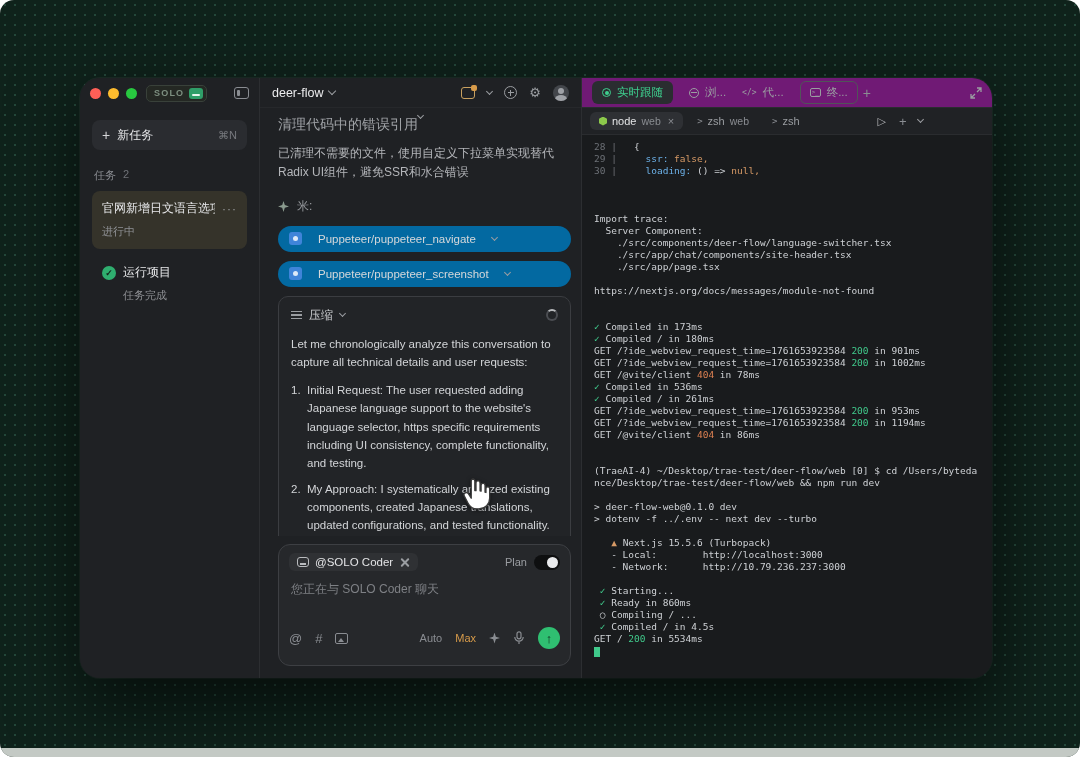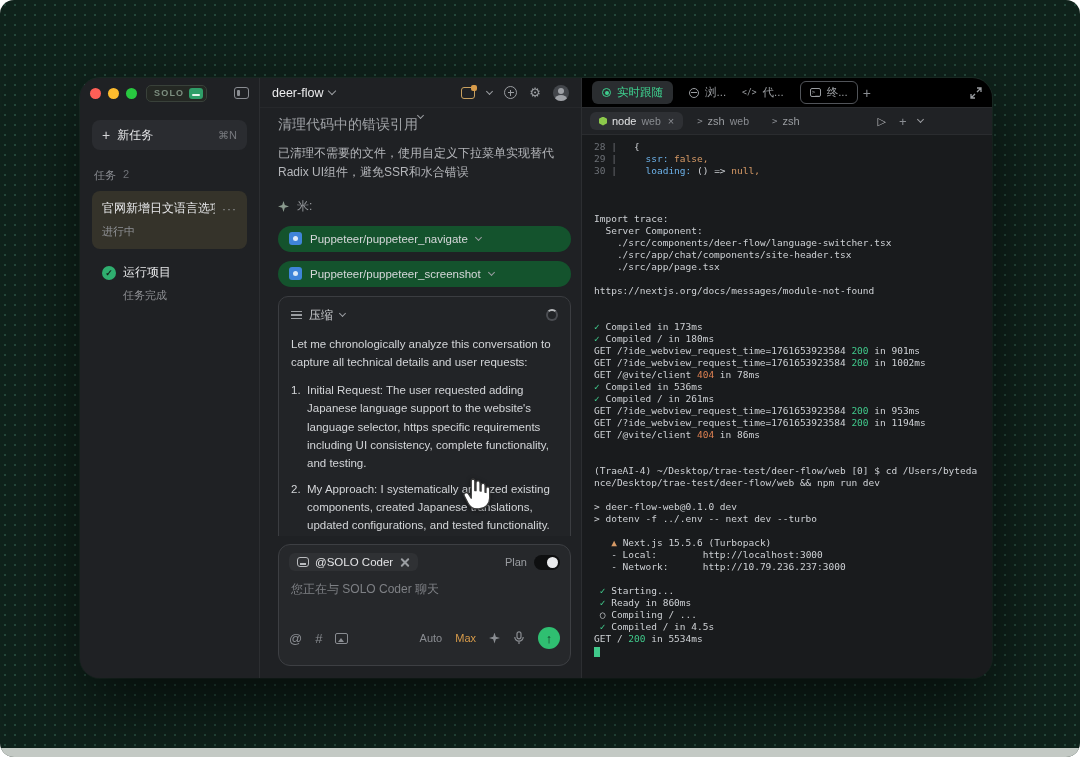--- a/index.html
+++ b/index.html
@@ -57,21 +57,21 @@
   .gear{font-size:13px;color:#9a9da1;line-height:1}
   .avatar{width:16px;height:16px;border-radius:50%;background:#43464b;position:relative;overflow:hidden}
   .avatar::before{content:"";position:absolute;left:5px;top:3px;width:6px;height:6px;border-radius:50%;background:#9fa2a7}
   .avatar::after{content:"";position:absolute;left:2px;top:10px;width:12px;height:8px;border-radius:50%;background:#9fa2a7}
 
   .chat-scroll{flex:1;padding:6px 10px 0 18px;overflow:hidden}
   .step-row{display:flex;align-items:flex-start;font-size:14px;color:#9fa2a6;margin:2px 0 10px;cursor:pointer}
   .summary{font-size:12px;color:#b4b6ba;line-height:1.62;margin-bottom:15px}
   .sender{display:flex;align-items:center;gap:8px;color:#9a9da1;font-size:12px;margin-bottom:11px}
   .star4{width:11px;height:11px;background:#8a9a8e;clip-path:polygon(50% 0,62% 38%,100% 50%,62% 62%,50% 100%,38% 62%,0 50%,38% 38%)}
-  .tool-call{height:26px;background:#14532d;border-radius:15px;display:flex;align-items:center;gap:8px;padding:0 11px;margin-bottom:9px;cursor:pointer}
+  .tool-call{height:26px;background:#0369a1;border-radius:15px;display:flex;align-items:center;gap:16px;padding:0 11px;margin-bottom:9px;cursor:pointer}
   .tool-ico{width:13px;height:13px;min-width:13px;border-radius:3px;background:#3f84d9;position:relative}
   .tool-ico::after{content:"";position:absolute;left:4px;top:4px;width:5px;height:5px;border-radius:50%;background:#dce9f8}
   .tool-label{font-size:11.5px;color:#d6d8da}
   .card{border:1px solid #3b3d41;background:#222427;border-radius:10px;padding:10px 12px 8px;margin-top:2px}
   .card-head{display:flex;align-items:center;gap:7px;color:#c9cbce;font-size:12px;margin-bottom:11px}
   .lines-icon{width:11px;height:8px;background:repeating-linear-gradient(to bottom,#9a9da1 0 1.4px,transparent 1.4px 3.3px)}
   .spin{margin-left:auto;width:12px;height:12px;border:2px solid #4b4d52;border-top-color:#b9bbbe;border-radius:50%;animation:spin 1.1s linear infinite}
   @keyframes spin{to{transform:rotate(360deg)}}
   .card-intro{font-size:11.5px;color:#d3d5d8;line-height:1.58;margin-bottom:10px}
   .card-item{display:flex;font-size:11.5px;color:#d3d5d8;line-height:1.58;margin-bottom:8px}
@@ -94,21 +94,21 @@
   .cicon{color:#8a8d92;font-size:13px;line-height:1;cursor:pointer}
   .img-ico{width:13px;height:11px;border:1.3px solid #8a8d92;border-radius:2px;position:relative;cursor:pointer}
   .img-ico::after{content:"";position:absolute;left:1.5px;bottom:1px;width:0;height:0;border-left:3.5px solid transparent;border-right:3.5px solid transparent;border-bottom:4px solid #8a8d92}
   .auto{margin-left:auto;font-size:11px;color:#8a8d92;cursor:pointer}
   .max{font-size:11px;color:#d79b4a;cursor:pointer}
   .star-dim{width:11px;height:11px;background:#8a8d92;clip-path:polygon(50% 0,62% 38%,100% 50%,62% 62%,50% 100%,38% 62%,0 50%,38% 38%);cursor:pointer}
   .send{width:22px;height:22px;min-width:22px;border-radius:50%;background:#2fbf71;color:#0c2418;display:flex;align-items:center;justify-content:center;font-size:13px;font-weight:bold;cursor:pointer}
 
   
   .termpanel{flex:1;display:flex;flex-direction:column;background:#191b1d;min-width:0}
-  .main-tabs{height:30px;background:#000000;display:flex;align-items:center;padding:0 10px;gap:5px;border-bottom:1px solid #2a2c2f}
+  .main-tabs{height:30px;background:#701a75;display:flex;align-items:center;padding:0 10px;gap:5px;border-bottom:1px solid #2a2c2f}
   .mtab{display:flex;align-items:center;gap:6px;font-size:11.5px;color:#9a9da1;cursor:pointer;white-space:nowrap}
   .mtab.active{background:#2a2d30;border-radius:6px;padding:4px 10px;color:#3ecf8e}
   .mtab.boxed{border:1px solid #515459;border-radius:6px;padding:3px 9px}
   .icon-live{width:9px;height:9px;border:1.5px solid #3ecf8e;border-radius:50%;position:relative}
   .icon-live::after{content:"";position:absolute;inset:1.5px;background:#3ecf8e;border-radius:50%}
   .icon-browser{width:10px;height:10px;border:1.2px solid #9a9da1;border-radius:50%;position:relative}
   .icon-browser::after{content:"";position:absolute;left:1px;right:1px;top:3.6px;height:1.1px;background:#9a9da1}
   .icon-code{font-size:8px;color:#9a9da1;font-family:"DejaVu Sans Mono",monospace}
   .icon-code::after{content:"</>"}
   .icon-terminal{width:11px;height:9px;border:1.2px solid #9a9da1;border-radius:2px;position:relative;font-family:"DejaVu Sans Mono",monospace}

